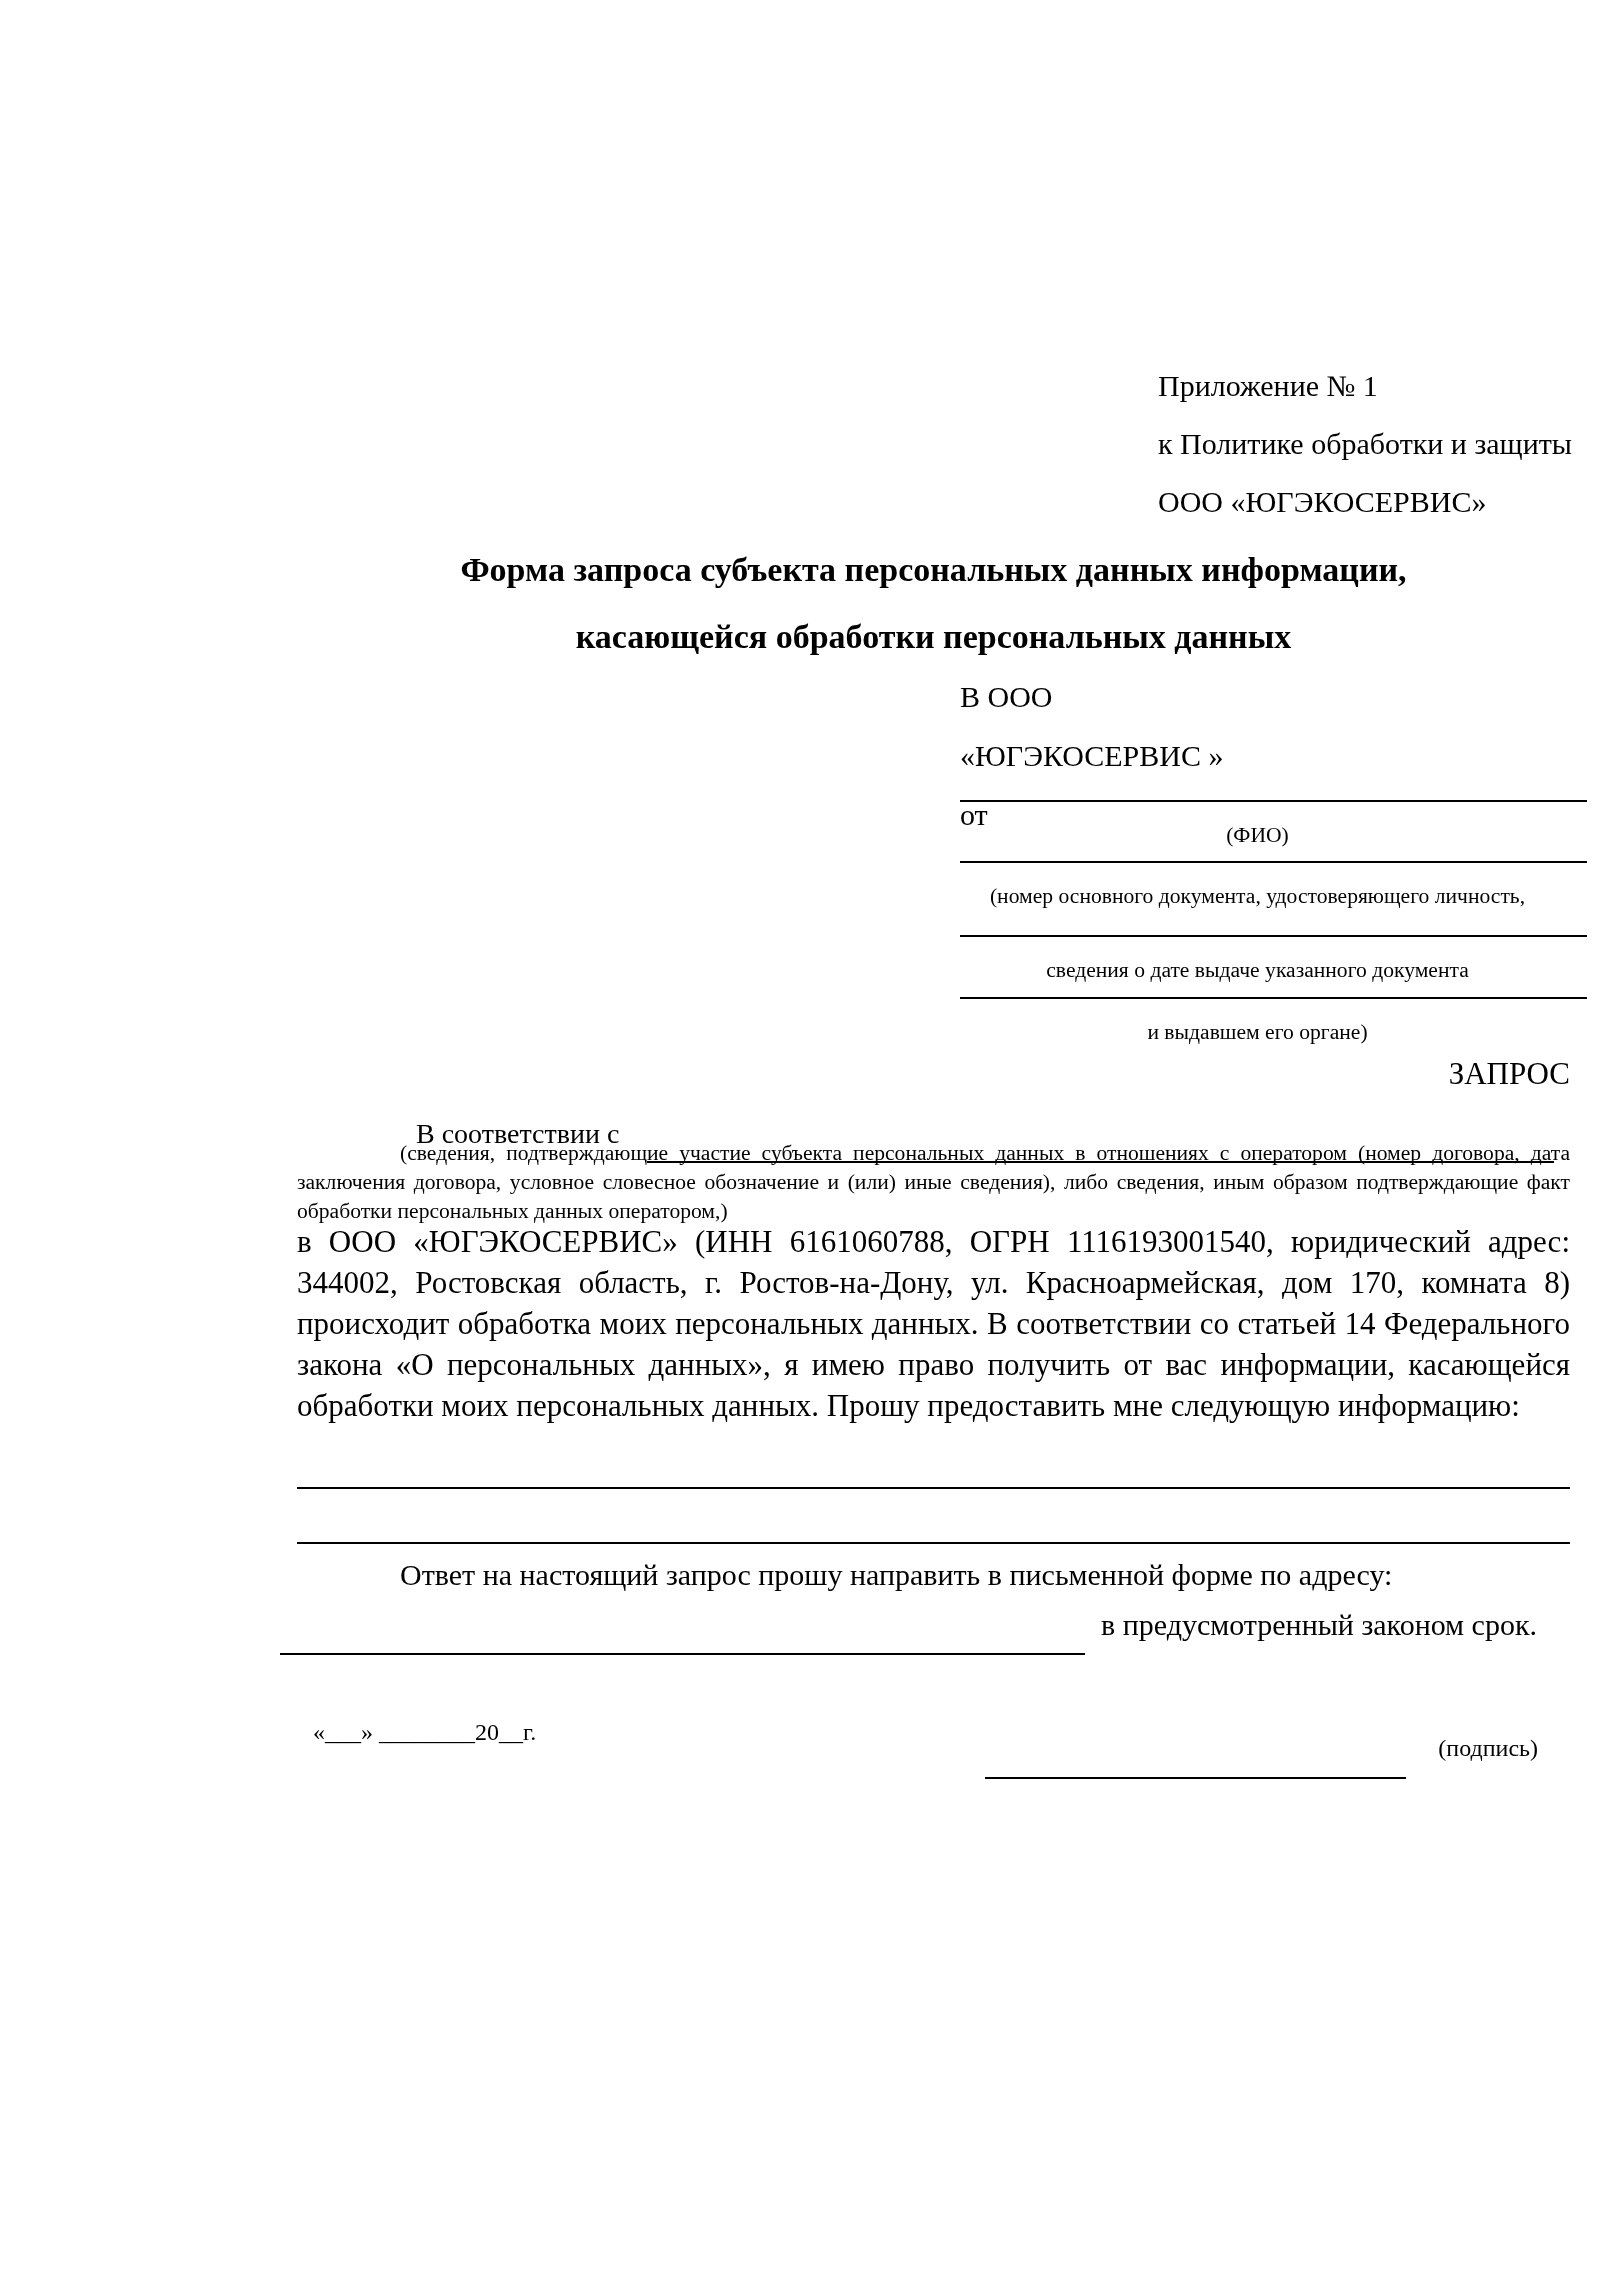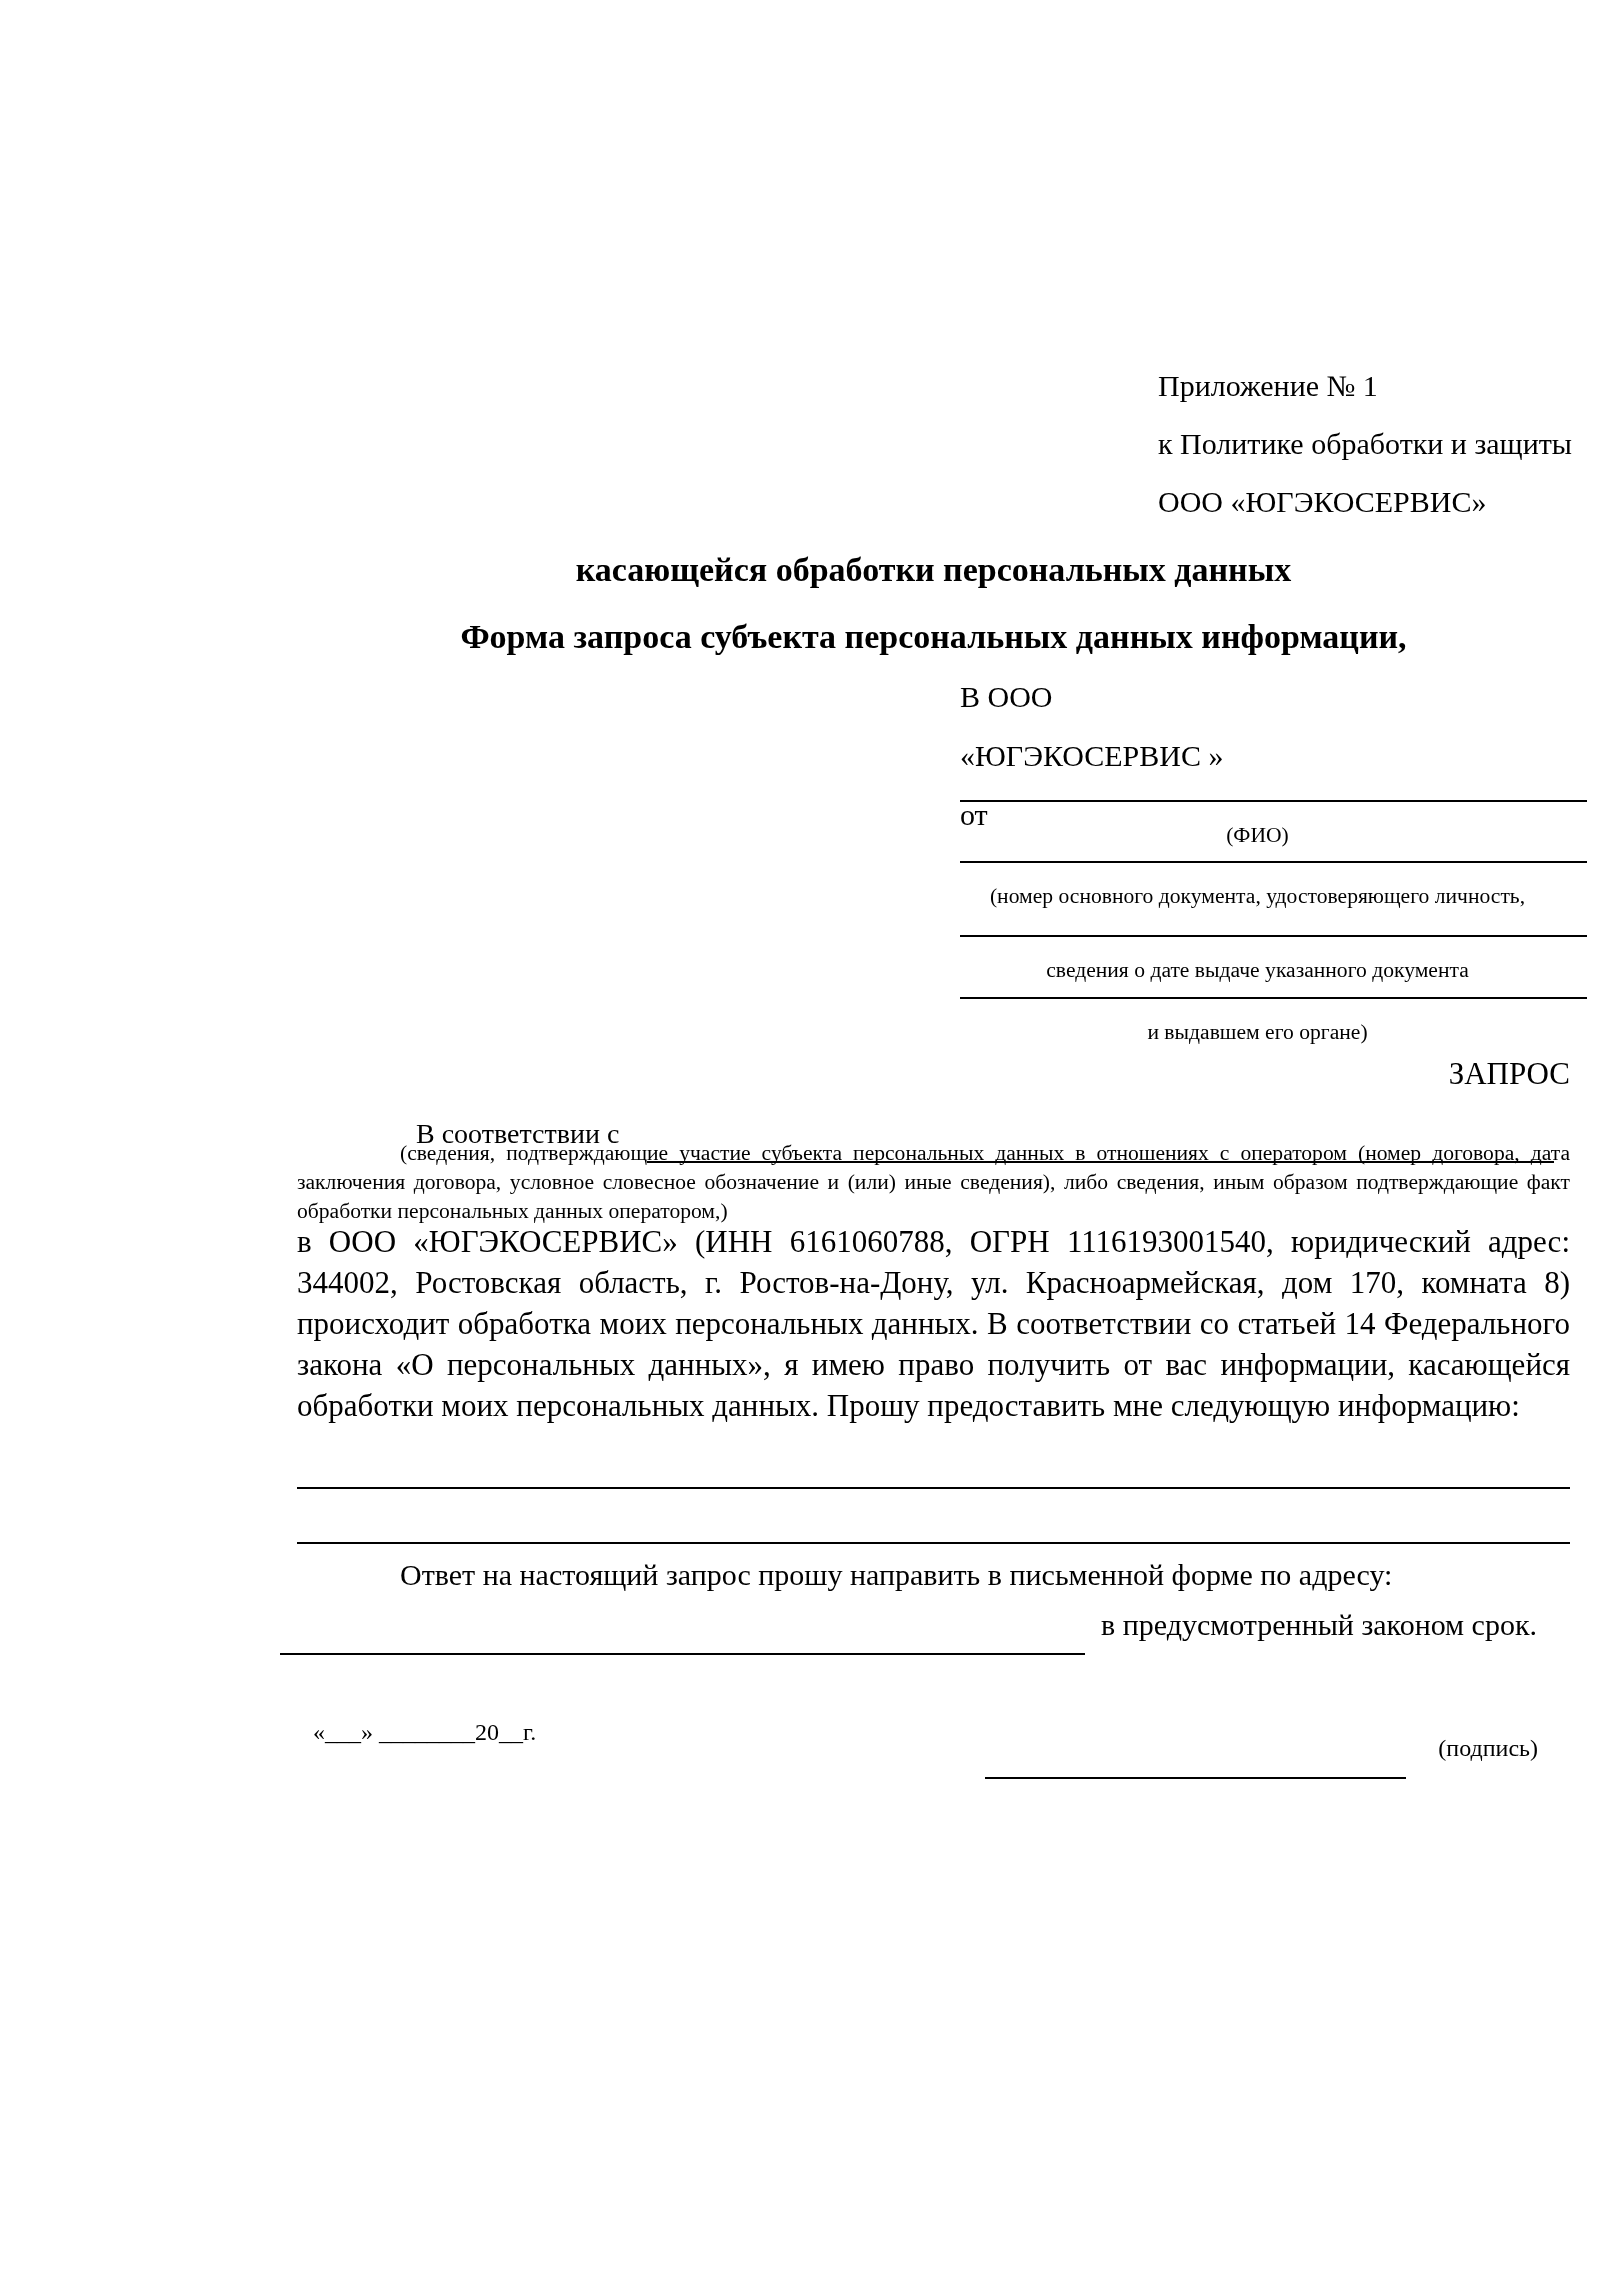--- a/index.html
+++ b/index.html
@@ -179,22 +179,22 @@
 
 <div class="page">
 
   <div class="appendix">
     <div>Приложение № 1</div>
     <div>к Политике обработки и защиты</div>
     <div>ООО «ЮГЭКОСЕРВИС»</div>
   </div>
 
   <div class="doc-title">
+    <div>Форма запроса субъекта персональных данных информации,</div>
     <div>касающейся обработки персональных данных</div>
-    <div>Форма запроса субъекта персональных данных информации,</div>
   </div>
 
   <div class="addressee">
     <div>В ООО</div>
     <div>«ЮГЭКОСЕРВИС »</div>
     <div>от</div>
   </div>
 
   <div class="field field-1">
     <div class="rule"></div>

